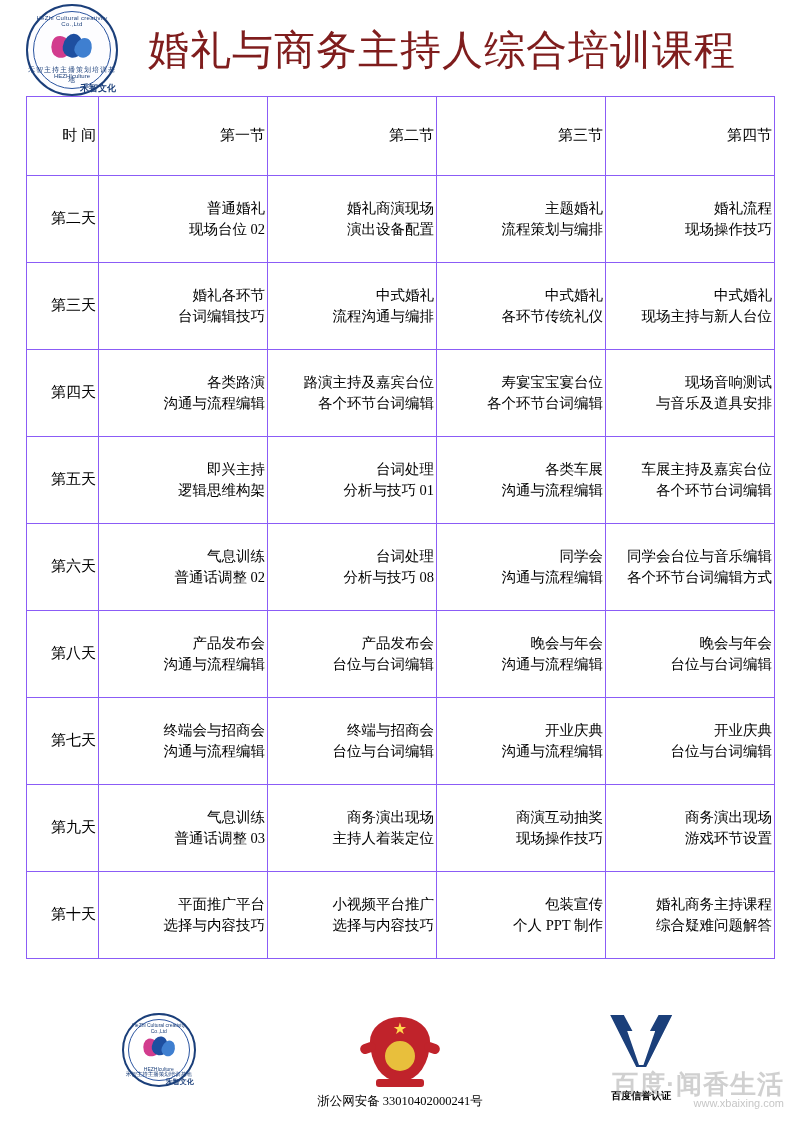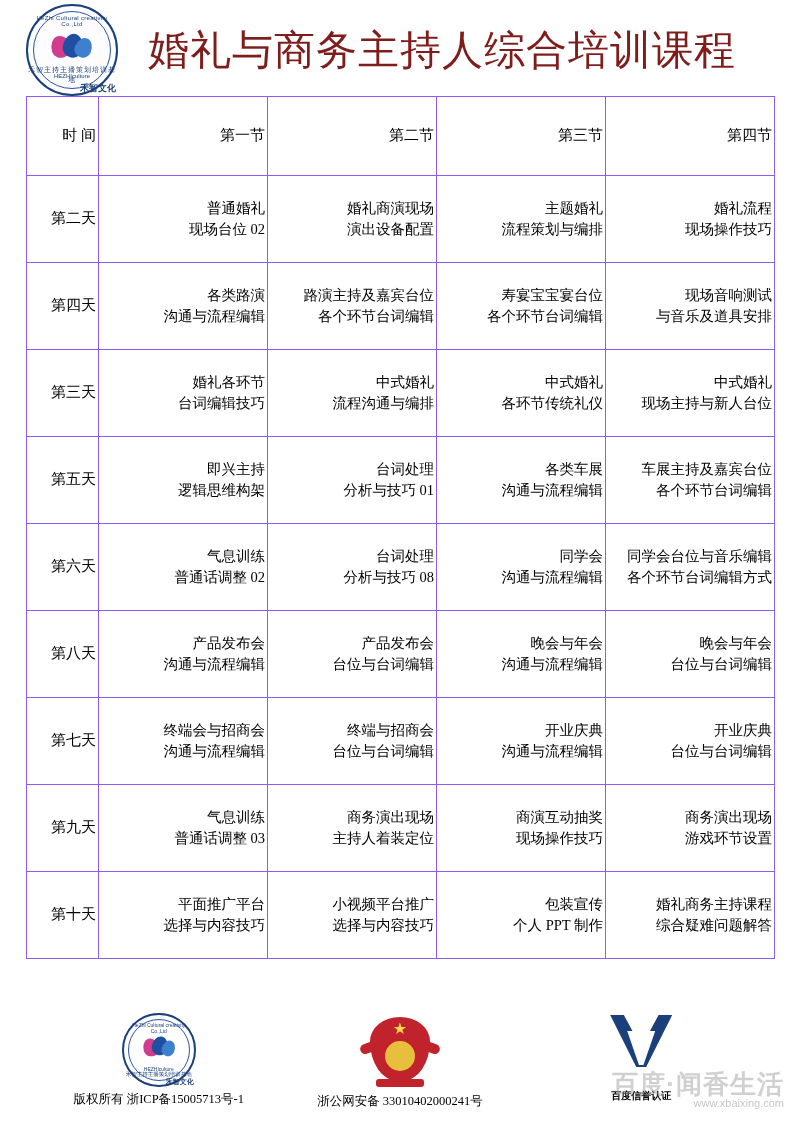--- a/index.html
+++ b/index.html
@@ -344,55 +344,55 @@
           <td class="body-cell">
             <span class="cellline">主题婚礼</span>
             <span class="cellline">流程策划与编排</span>
           </td>
           <td class="body-cell">
             <span class="cellline">婚礼流程</span>
             <span class="cellline">现场操作技巧</span>
           </td>
         </tr>
         <tr>
+          <td class="daycell">第三天</td>
+          <td class="body-cell">
+            <span class="cellline">婚礼各环节</span>
+            <span class="cellline">台词编辑技巧</span>
+          </td>
+          <td class="body-cell">
+            <span class="cellline">中式婚礼</span>
+            <span class="cellline">流程沟通与编排</span>
+          </td>
+          <td class="body-cell">
+            <span class="cellline">中式婚礼</span>
+            <span class="cellline">各环节传统礼仪</span>
+          </td>
+          <td class="body-cell">
+            <span class="cellline">中式婚礼</span>
+            <span class="cellline">现场主持与新人台位</span>
+          </td>
+        </tr>
+        <tr>
           <td class="daycell">第四天</td>
           <td class="body-cell">
             <span class="cellline">各类路演</span>
             <span class="cellline">沟通与流程编辑</span>
           </td>
           <td class="body-cell">
             <span class="cellline">路演主持及嘉宾台位</span>
             <span class="cellline">各个环节台词编辑</span>
           </td>
           <td class="body-cell">
             <span class="cellline">寿宴宝宝宴台位</span>
             <span class="cellline">各个环节台词编辑</span>
           </td>
           <td class="body-cell">
             <span class="cellline">现场音响测试</span>
             <span class="cellline">与音乐及道具安排</span>
-          </td>
-        </tr>
-        <tr>
-          <td class="daycell">第三天</td>
-          <td class="body-cell">
-            <span class="cellline">婚礼各环节</span>
-            <span class="cellline">台词编辑技巧</span>
-          </td>
-          <td class="body-cell">
-            <span class="cellline">中式婚礼</span>
-            <span class="cellline">流程沟通与编排</span>
-          </td>
-          <td class="body-cell">
-            <span class="cellline">中式婚礼</span>
-            <span class="cellline">各环节传统礼仪</span>
-          </td>
-          <td class="body-cell">
-            <span class="cellline">中式婚礼</span>
-            <span class="cellline">现场主持与新人台位</span>
           </td>
         </tr>
         <tr>
           <td class="daycell">第五天</td>
           <td class="body-cell">
             <span class="cellline">即兴主持</span>
             <span class="cellline">逻辑思维构架</span>
           </td>
           <td class="body-cell">
             <span class="cellline">台词处理</span>
@@ -514,21 +514,20 @@
       <div class="ring-top">HeZhi Cultural creativity Co.,Ltd</div>
       <div class="logo-mark">
         <div class="wave w1"></div>
         <div class="wave w2"></div>
         <div class="wave w3"></div>
       </div>
       <div class="logo-cn">禾智文化</div>
       <div class="logo-en">HEZHIculture</div>
       <div class="ring-bottom">禾智主持主播策划培训基地</div>
     </div>
-    <div class="footer-caption icp-line">版权所有 浙ICP备15005713号-1</div>
   </div>
 
   <div class="footer-col">
     <div class="police-badge">
       <div class="shield"></div>
       <div class="wings-l"></div>
       <div class="wings-r"></div>
       <div class="star">★</div>
       <div class="inner-circle"></div>
       <div class="base"></div>

